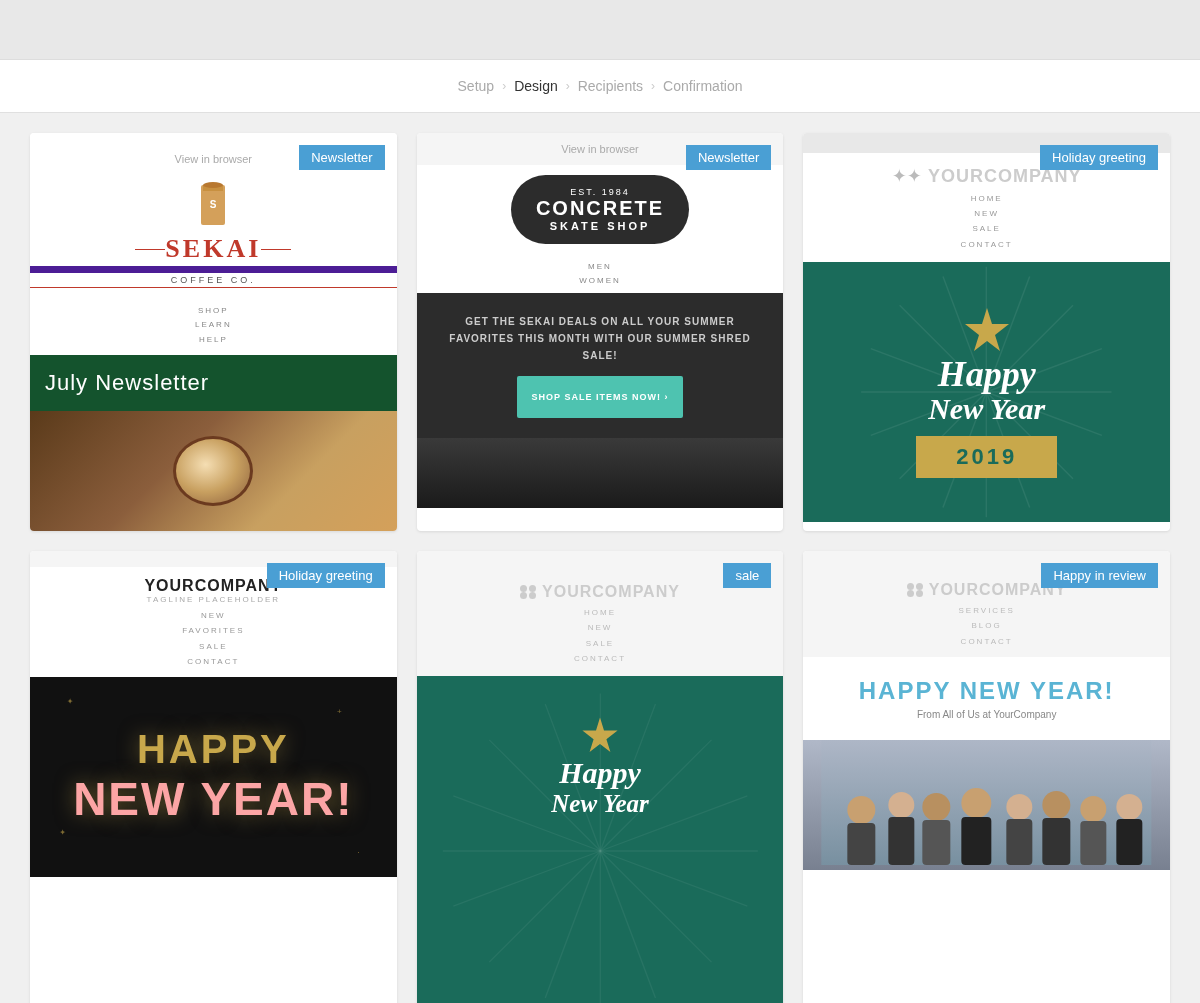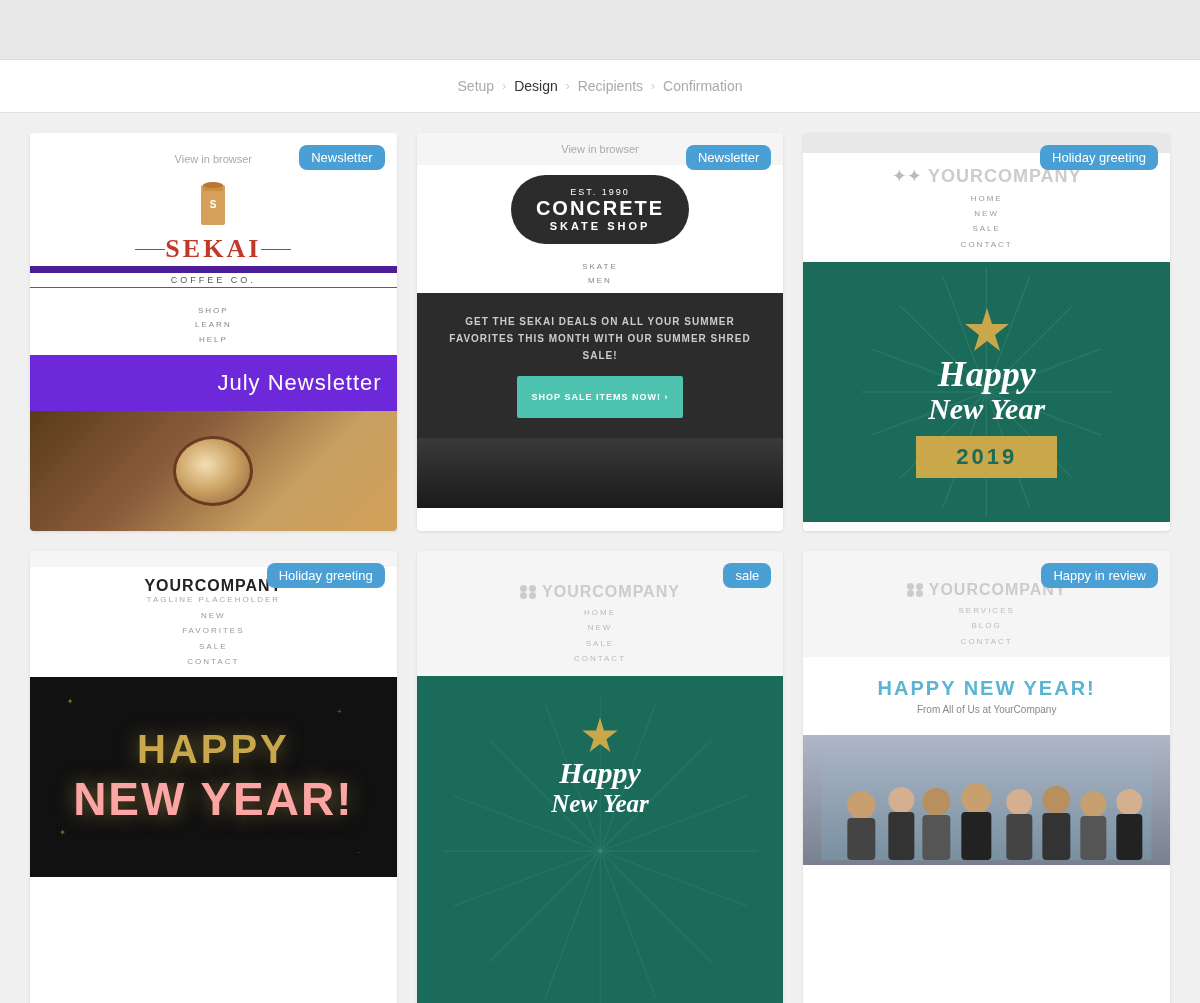--- a/index.html
+++ b/index.html
@@ -51,21 +51,21 @@
       cursor: pointer;
     }
     .card-inner {
       position: relative;
     }
     .badge {
       position: absolute;
       top: 12px;
       right: 12px;
       padding: 5px 12px;
-      border-radius: 8px;
+      border-radius: 0;
       font-size: 13px;
       font-weight: 500;
       color: #fff;
       z-index: 2;
     }
     .badge-newsletter { background: #4a9fd4; }
     .badge-holiday { background: #4a9fd4; }
     .badge-sale { background: #4a9fd4; }
     .badge-year { background: #4a9fd4; }
 
@@ -99,23 +99,23 @@
     }
     .sekai-nav {
       text-align: center;
       font-size: 8px;
       letter-spacing: 2px;
       color: #888;
       line-height: 1.8;
       padding: 8px 0;
     }
     .sekai-banner {
-      background: #6d28d9;
+      background: #14532d;
       padding: 15px;
-      text-align: right;
+      text-align: left;
     }
     .sekai-banner-text {
       color: #fff;
       font-size: 22px;
       font-weight: 300;
       letter-spacing: 1px;
     }
     .sekai-img {
       width: 100%;
       height: 120px;
@@ -447,21 +447,21 @@
       line-height: 1.9;
       text-align: center;
       padding: 4px 0;
     }
     .yr-content {
       background: #fff;
       padding: 20px;
       text-align: center;
     }
     .yr-hny-text {
-      font-size: 20px;
+      font-size: 24px;
       font-weight: 900;
       color: #5ab4d4;
       letter-spacing: 2px;
     }
     .yr-sub {
       font-size: 10px;
       color: #888;
       margin-top: 4px;
     }
     .yr-photo {
@@ -544,28 +544,28 @@
     </div>
 
     <div class="card">
       <div class="card-inner">
         <div class="badge badge-newsletter">Newsletter</div>
         <div class="card2-header">
           <span>View in browser</span>
         </div>
         <div class="concrete-logo">
           <div class="concrete-badge-outer">
-            <div class="concrete-est">EST. 1990</div>
+            <div class="concrete-est">EST. 1984</div>
             <div class="concrete-name">CONCRETE</div>
             <div class="concrete-skate">SKATE SHOP</div>
           </div>
         </div>
         <div class="concrete-nav">
-          <div>SKATE</div>
           <div>MEN</div>
+          <div>WOMEN</div>
         </div>
         <div class="concrete-promo">
           <div class="concrete-promo-text">GET THE SEKAI DEALS ON ALL YOUR SUMMER FAVORITES THIS MONTH WITH OUR SUMMER SHRED SALE!</div>
           <div class="concrete-btn">SHOP SALE ITEMS NOW! ›</div>
         </div>
         <div class="concrete-img"></div>
       </div>
     </div>
 
     <div class="card">

